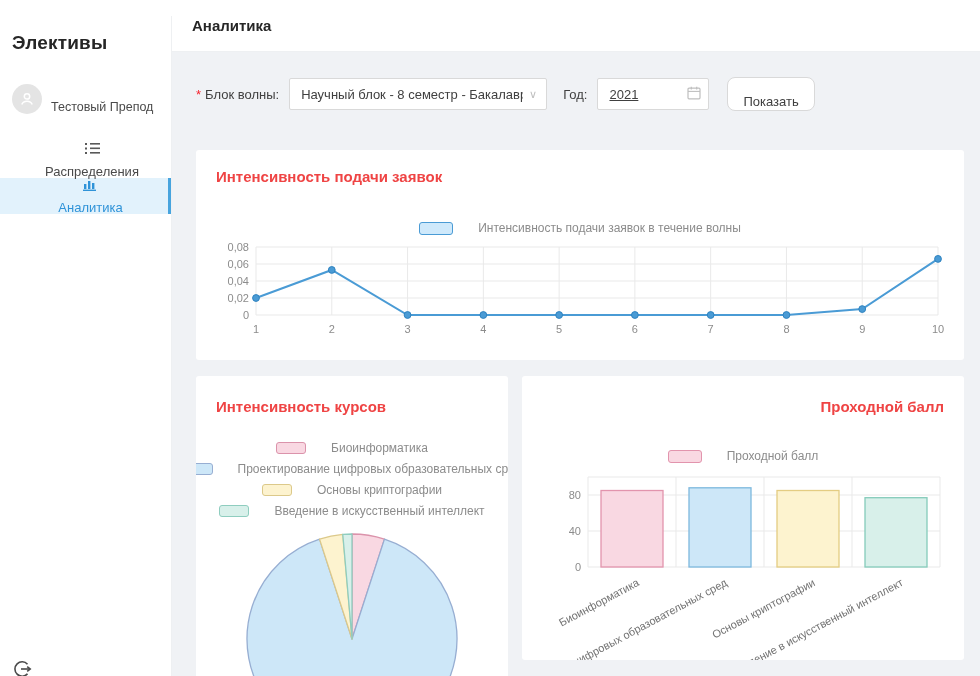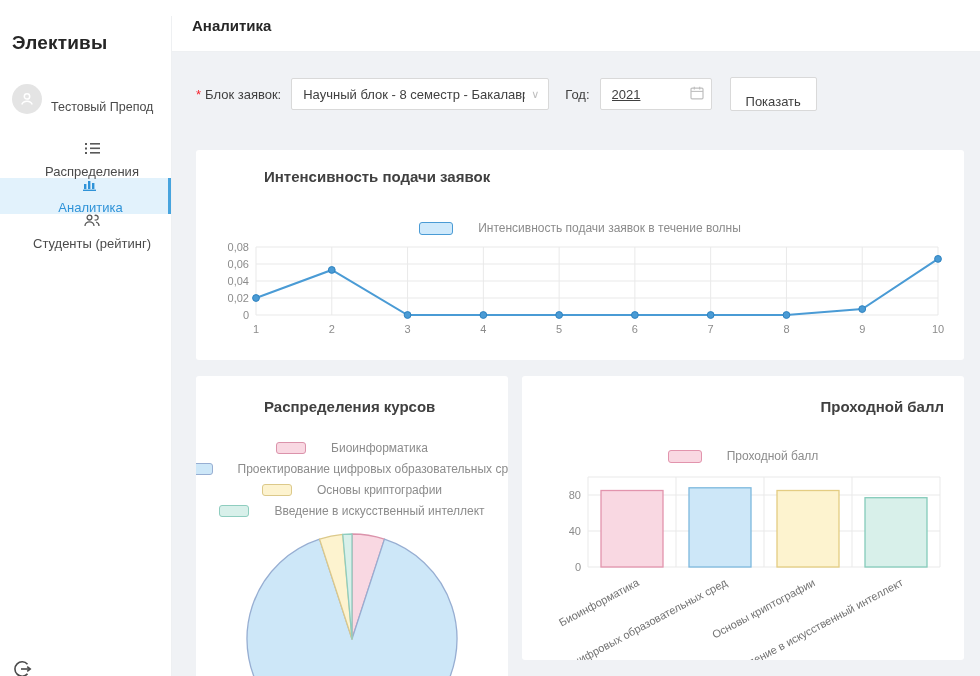--- a/index.html
+++ b/index.html
@@ -28,25 +28,25 @@
   
   .filter-row { display:flex; align-items:center; height:32px; }
   .req { color:#f5222d; margin-right:4px; font-size:13px; }
   .flabel { font-size:13px; color:#404040; margin-right:10px; }
   .select { width:258px; height:32px; background:#fff; border:1px solid #d9d9d9; border-radius:2px; display:flex; align-items:center; padding:0 9px 0 11px; cursor:pointer; margin-right:16px; }
   .select-value { flex:1; font-size:13px; color:#404040; white-space:nowrap; overflow:hidden; }
   .chev { color:#bfbfbf; font-size:11px; margin-left:6px; }
   .year-wrap { position:relative; margin-right:18px; }
   .year-input { width:112px; height:32px; border:1px solid #d9d9d9; border-radius:2px; font-size:13px; color:#404040; padding:0 28px 0 11px; font-family:inherit;text-decoration:underline; }
   .cal-icon { position:absolute; right:8px; top:8px; }
-  .btn { height:32px; padding:16px 15px; background:#fff; border:1px solid #d9d9d9; border-radius:2px; font-size:13px; color:#404040; font-family:inherit; cursor:pointer; }
+  .btn { height:32px; padding:16px 15px; background:#fff; border:1px solid #d9d9d9; border-radius:8px; font-size:13px; color:#404040; font-family:inherit; cursor:pointer; }
 
   
   .card { background:#fff; border-radius:3px; position:relative; overflow:hidden; }
-  .card-title { font-size:15px; font-weight:bold; color:#404040;margin-left:48px; }
+  .card-title { font-size:15px; font-weight:bold; color:#ef4444; }
   .card-line { margin-top:40px; height:210px; padding:18px 20px 0 20px; }
   .cards-row { display:flex; gap:14px; margin-top:16px; }
   .card-pie { width:312px; height:330px; padding:22px 0 0 20px; flex:0 0 312px; }
   .card-bar { flex:1; height:284px; padding:22px 20px 0 20px;text-align:right; }
 
   .legend-row { display:flex; align-items:center; justify-content:center; gap:25px; white-space:nowrap; }
   .legend-swatch { width:34px; height:13px; border-radius:3px; flex:0 0 34px; }
   .legend-label { font-size:12px; color:#8c8c8c; }
   .line-legend { margin-top:36px; }
   .pie-legend { margin-top:26px; }
@@ -94,52 +94,41 @@
           <svg width="15" height="13" viewBox="0 0 15 13">
             <rect x="1" y="6" width="2.4" height="5" fill="#2f93d8"></rect>
             <rect x="5" y="3" width="2.4" height="8" fill="#2f93d8"></rect>
             <rect x="9" y="5" width="2.4" height="6" fill="#2f93d8"></rect>
             <rect x="0" y="11.6" width="13" height="1.4" fill="#2f93d8"></rect>
           </svg>
         </span>
         <span>Аналитика</span>
       </div>
 
-      <div class="nav-item">
-        <span class="nicon">
-          <svg width="16" height="13" viewBox="0 0 16 13">
-            <circle cx="5.5" cy="3.6" r="2.4" fill="none" stroke="#595959" stroke-width="1.3"></circle>
-            <path d="M1 12 a4.5 4.2 0 0 1 9 0" fill="none" stroke="#595959" stroke-width="1.3"></path>
-            <path d="M10.6 1.6 a2.4 2.4 0 1 1 0 4.2" fill="none" stroke="#595959" stroke-width="1.3"></path>
-            <path d="M12 8 a4.4 4 0 0 1 3 4" fill="none" stroke="#595959" stroke-width="1.3"></path>
-          </svg>
-        </span>
-        <span>Студенты (рейтинг)</span>
-      </div>
     </div>
 
     <div class="logout">
       <svg width="22" height="22" viewBox="0 0 22 22">
         <path d="M16.5 6.2 a7.2 7.2 0 1 0 0 9.6" fill="none" stroke="#4a4a4a" stroke-width="1.6"></path>
         <line x1="10" y1="11" x2="19" y2="11" stroke="#4a4a4a" stroke-width="1.6"></line>
         <path d="M16.2 8.6 L19.2 11 L16.2 13.4" fill="none" stroke="#4a4a4a" stroke-width="1.6"></path>
       </svg>
     </div>
   </div>
 
   <div class="main">
     <div class="main-header">
       <span class="page-title">Аналитика</span>
     </div>
 
     <div class="content">
 
       <div class="filter-row">
         <span class="req">*</span>
-        <span class="flabel">Блок заявок:</span>
+        <span class="flabel">Блок волны:</span>
         <div class="select">
           <span class="select-value">Научный блок - 8 семестр - Бакалавр...</span>
           <span class="chev">∨</span>
         </div>
         <span class="flabel">Год:</span>
         <span class="year-wrap">
           <input class="year-input" value="2021" style="">
           <span class="cal-icon">
             <svg width="14" height="14" viewBox="0 0 14 14">
               <rect x="1" y="2.2" width="12" height="10.6" rx="1" fill="none" stroke="#bfbfbf" stroke-width="1.2"></rect>
@@ -199,21 +188,21 @@
             <circle cx="494.6666666666667" cy="72" r="3.4" fill="#4a9bd5" stroke="#2f83c0" stroke-width="1"></circle>
             <circle cx="570.4444444444445" cy="72" r="3.4" fill="#4a9bd5" stroke="#2f83c0" stroke-width="1"></circle>
             <circle cx="646.2222222222222" cy="66.05" r="3.4" fill="#4a9bd5" stroke="#2f83c0" stroke-width="1"></circle>
             <circle cx="722" cy="15.899999999999999" r="3.4" fill="#4a9bd5" stroke="#2f83c0" stroke-width="1"></circle>
           </svg>
       </div>
 
       <div class="cards-row">
 
         <div class="card card-pie">
-          <div class="card-title">Распределения курсов</div>
+          <div class="card-title">Интенсивность курсов</div>
           <div class="pie-legend" style="margin-left:-20px">
             <div class="legend-row">
               <span class="legend-swatch pie-sw" style="background: rgb(249, 216, 226); border: 1.5px solid rgb(219, 147, 171);"></span>
               <span class="legend-label">Биоинформатика</span>
             </div>
             <div class="legend-row">
               <span class="legend-swatch pie-sw" style="background: rgb(205, 231, 248); border: 1.5px solid rgb(151, 174, 210);"></span>
               <span class="legend-label">Проектирование цифровых образовательных сред</span>
             </div>
             <div class="legend-row">

